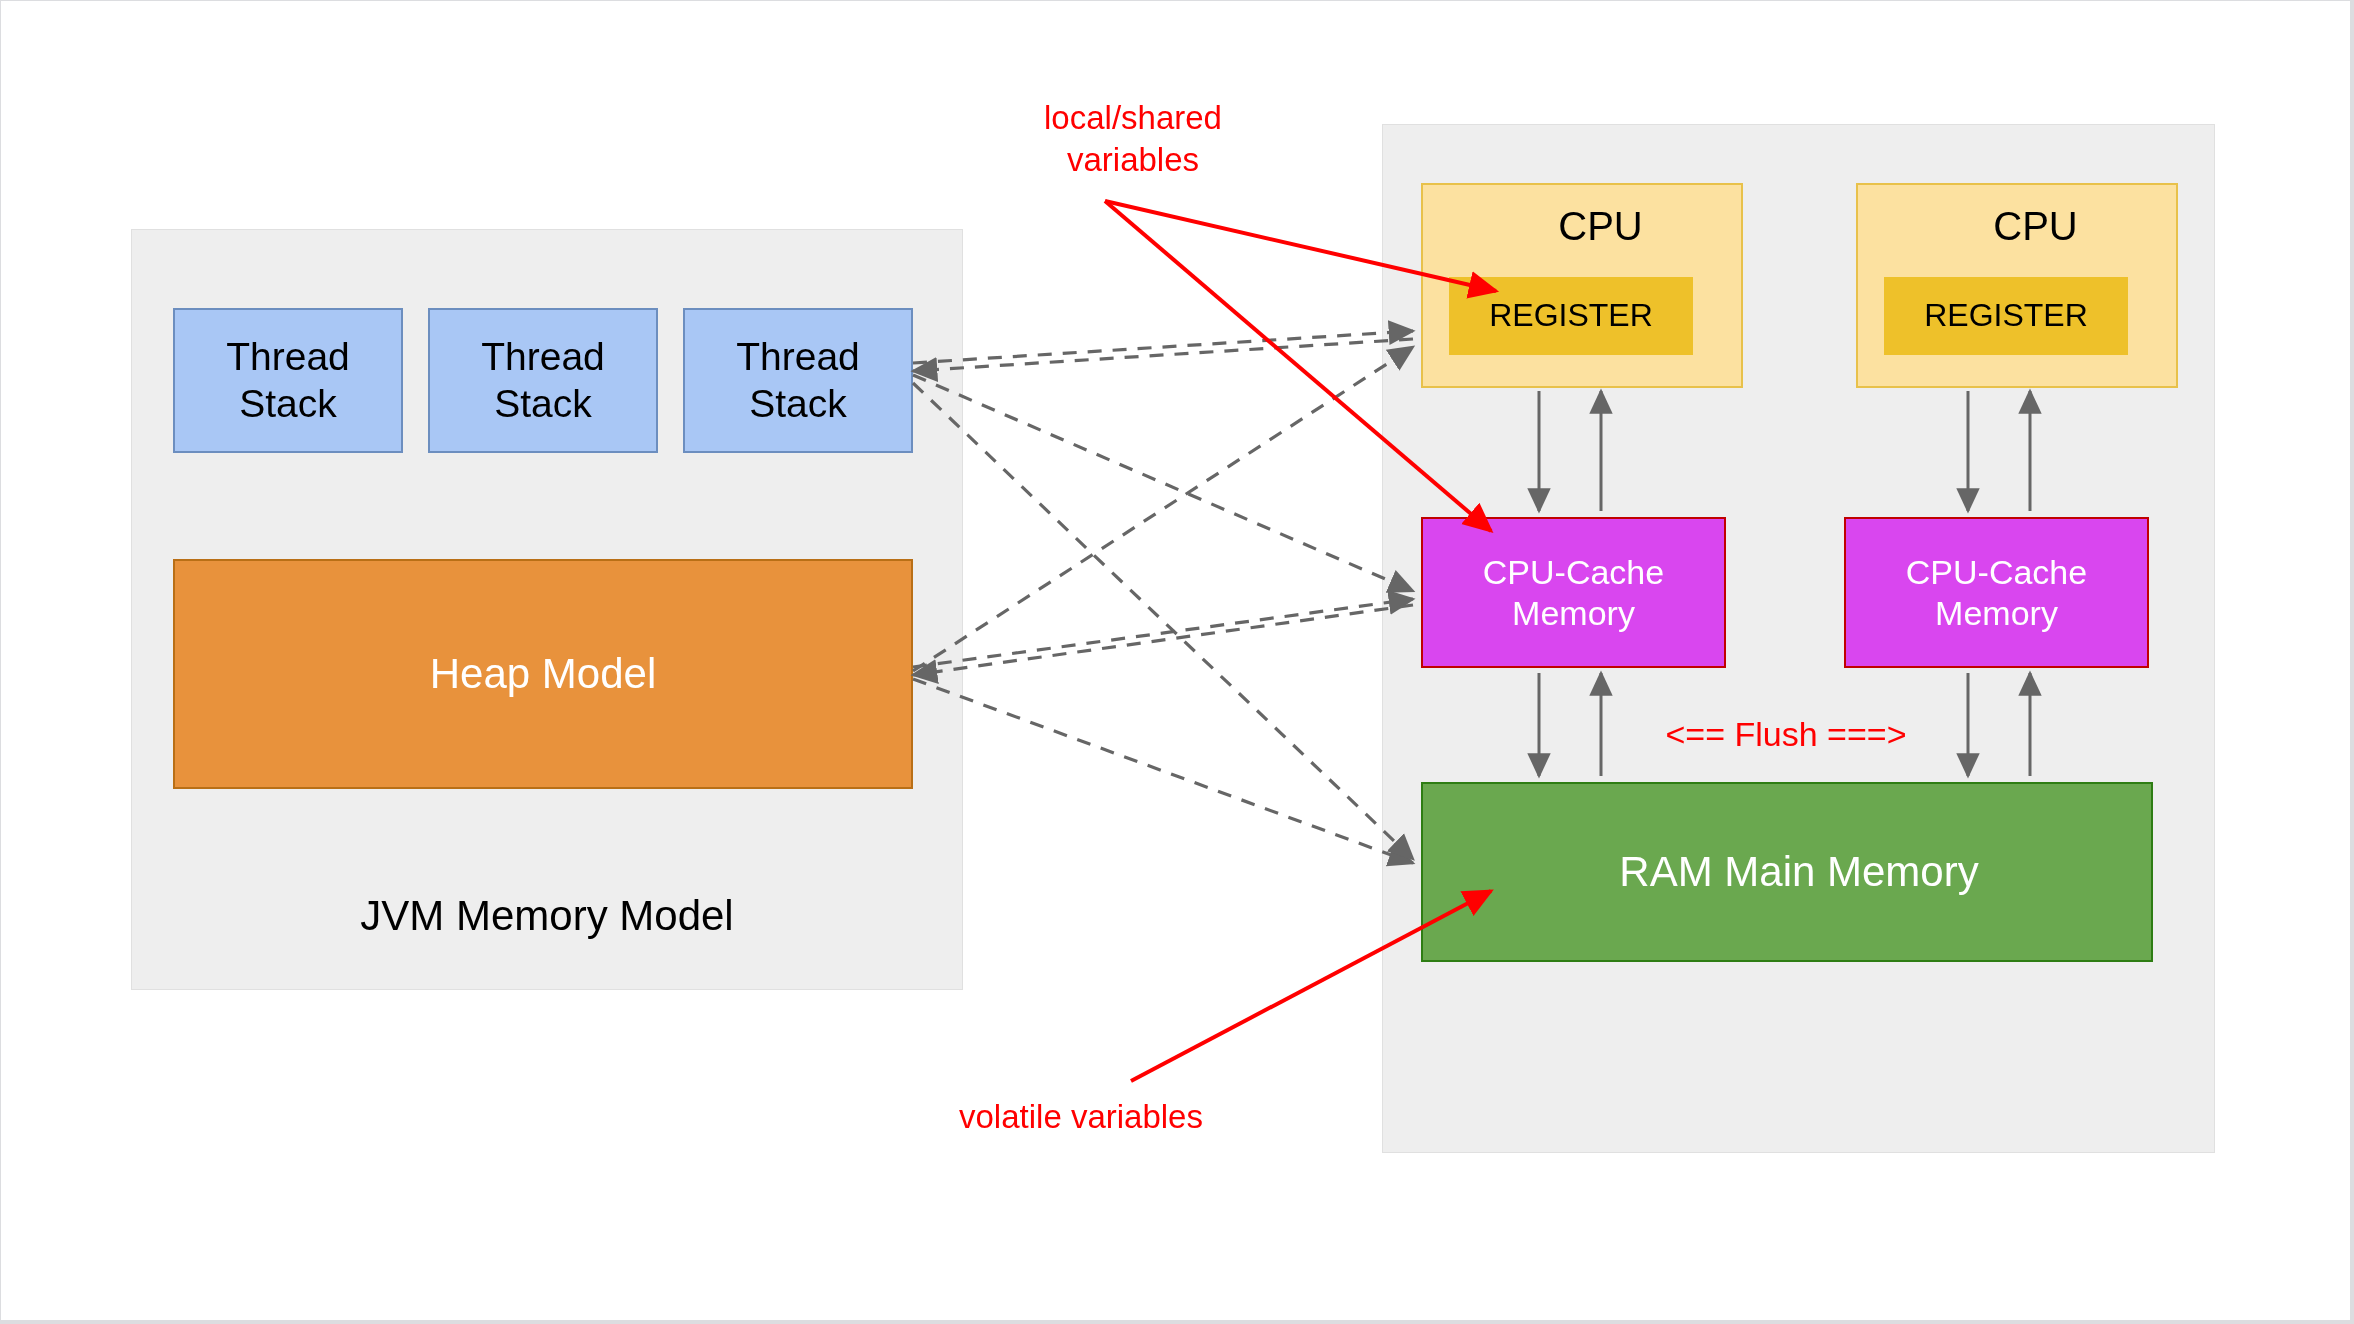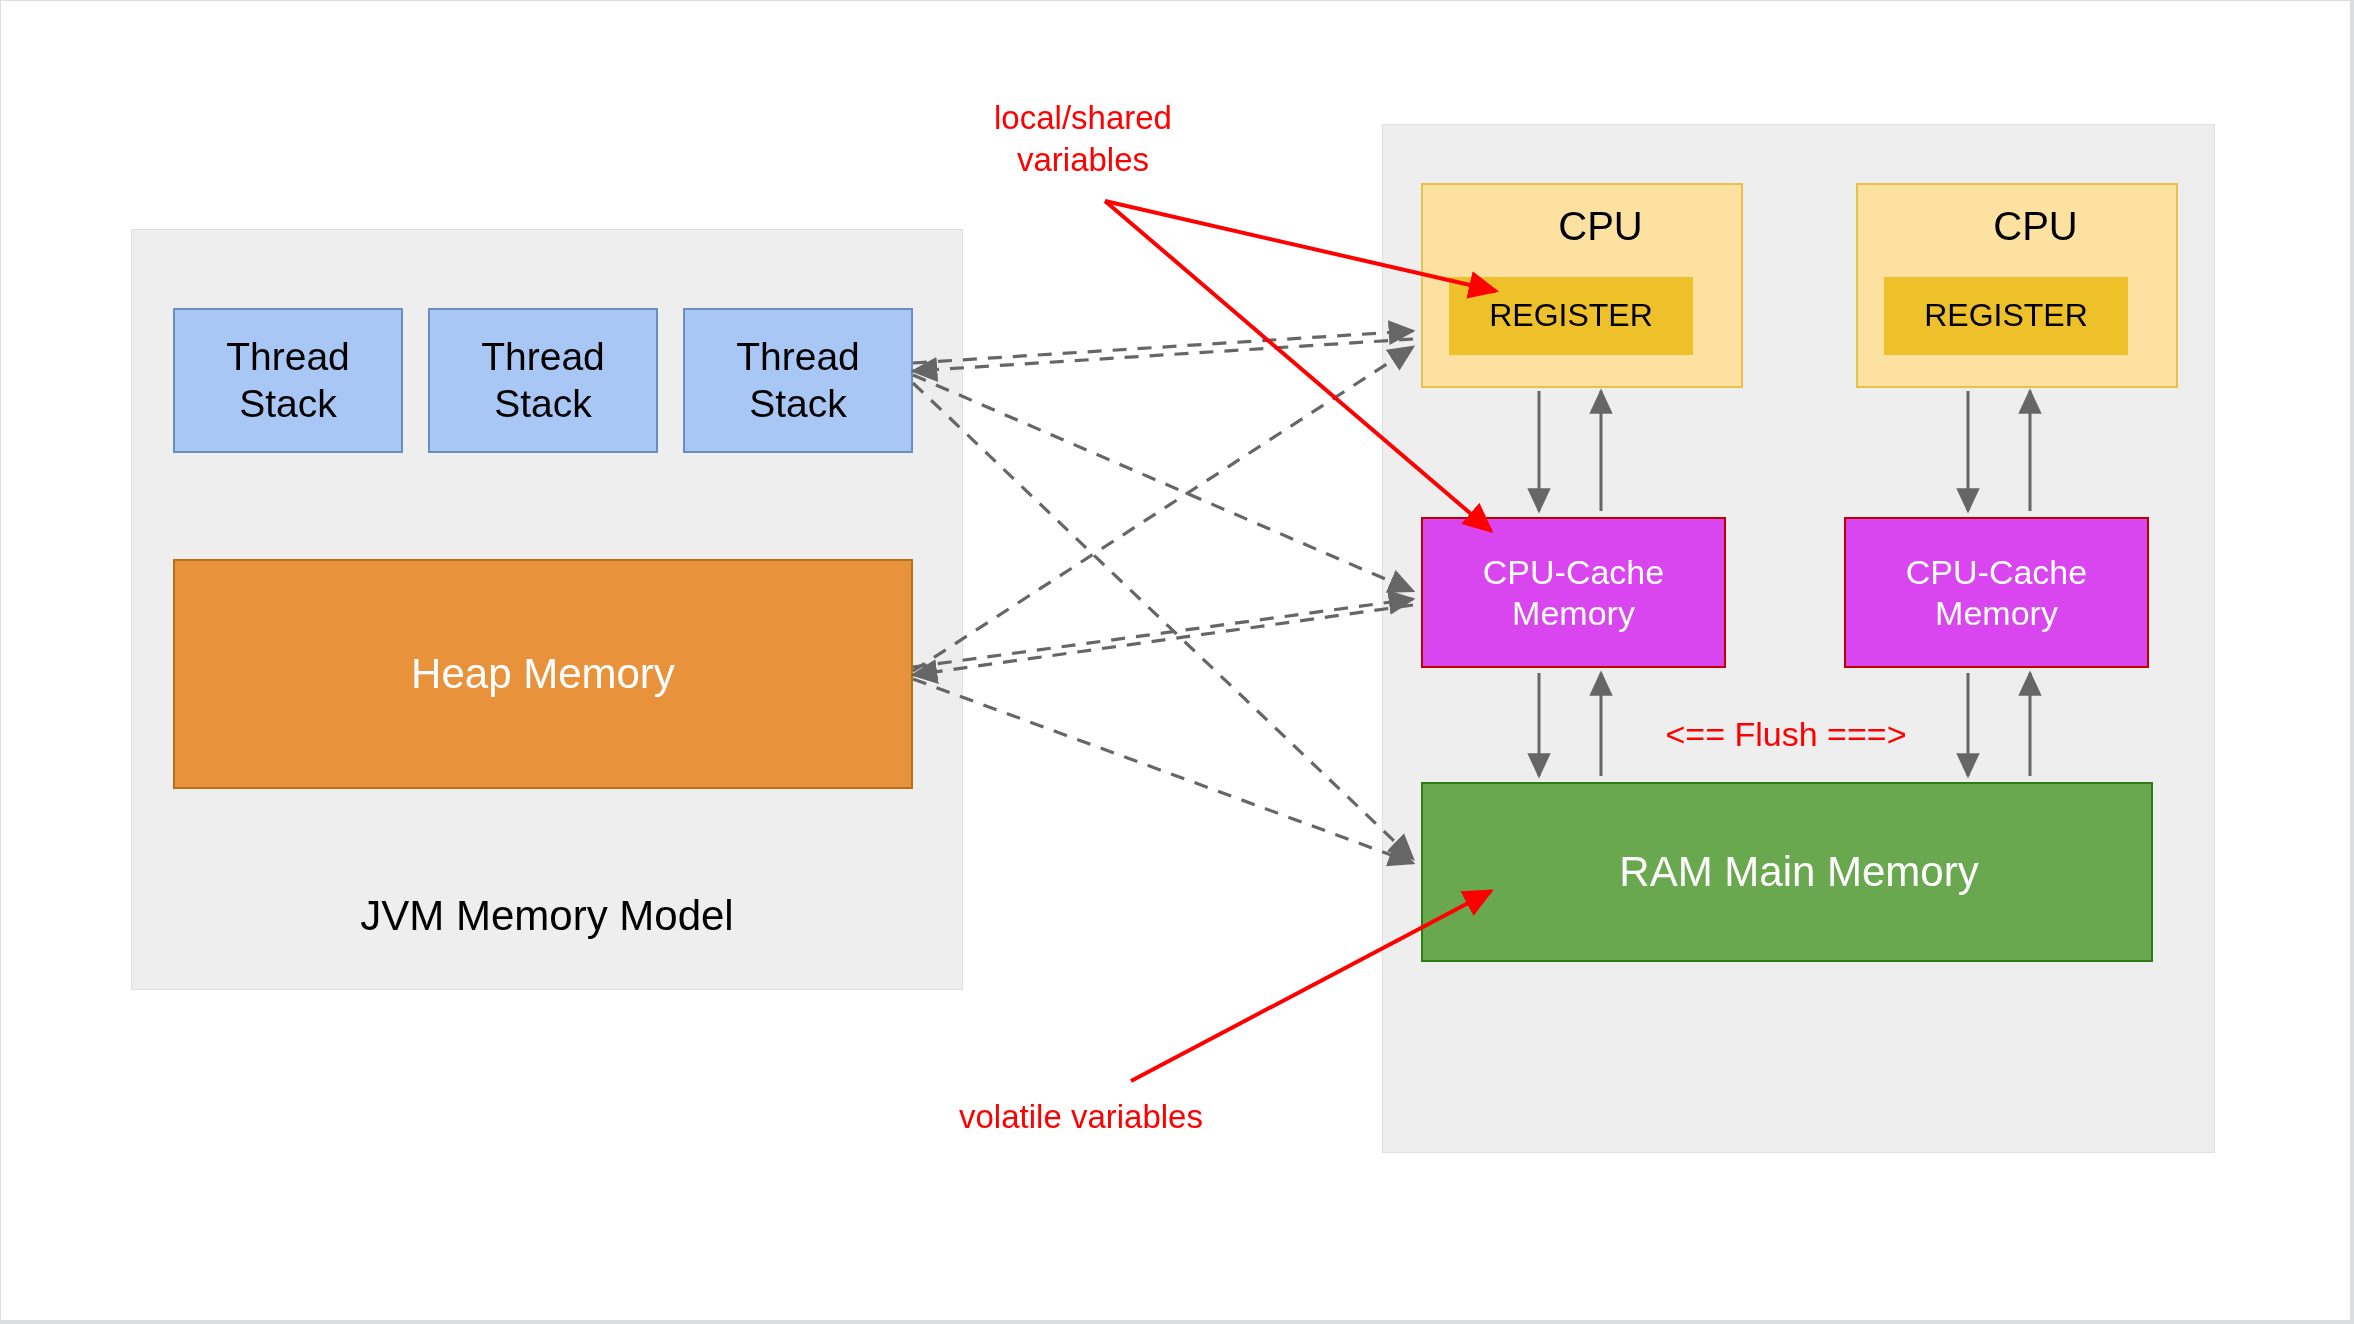--- a/index.html
+++ b/index.html
@@ -125,21 +125,21 @@
 
   
   .annotation{
     position:absolute;
     color:#ff0000;
     font-size:33px;
     text-align:center;
     line-height:1.26;
     white-space:pre-line;
   }
-  #annot-local-shared{left:932px;top:96px;width:300px;}
+  #annot-local-shared{left:982px;top:96px;width:300px;}
   #annot-volatile{left:910px;top:1095px;width:340px;}
   #annot-flush{
     left:1600px;top:712px;width:370px;
     font-size:34px;
   }
 </style>
 </head>
 <body>
 
 <div id="canvas">
@@ -154,21 +154,21 @@
   <div class="node thread-stack" id="thread-stack-2">
     <span class="node-label">Thread
 Stack</span>
   </div>
   <div class="node thread-stack" id="thread-stack-3">
     <span class="node-label">Thread
 Stack</span>
   </div>
 
   <div class="node" id="heap-memory">
-    <span class="node-label">Heap Memory</span>
+    <span class="node-label">Heap Model</span>
   </div>
 
   <div class="panel-caption" id="jvm-caption">JVM Memory Model</div>
 
   <div class="node cpu-box" id="cpu-box-1">
     <span class="cpu-title">CPU</span>
     <span class="register-box">REGISTER</span>
   </div>
   <div class="node cpu-box" id="cpu-box-2">
     <span class="cpu-title">CPU</span>

